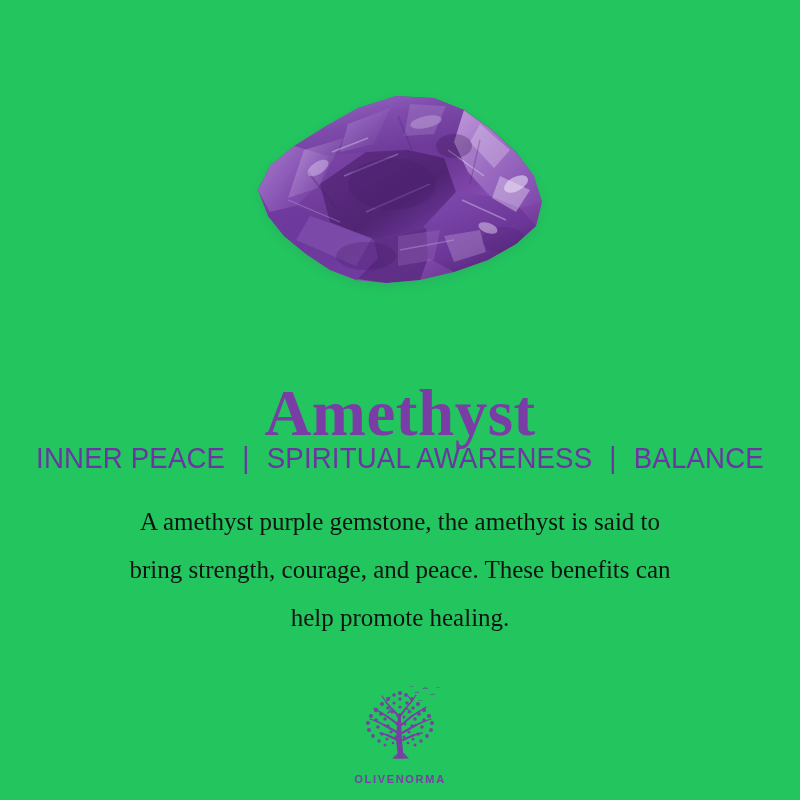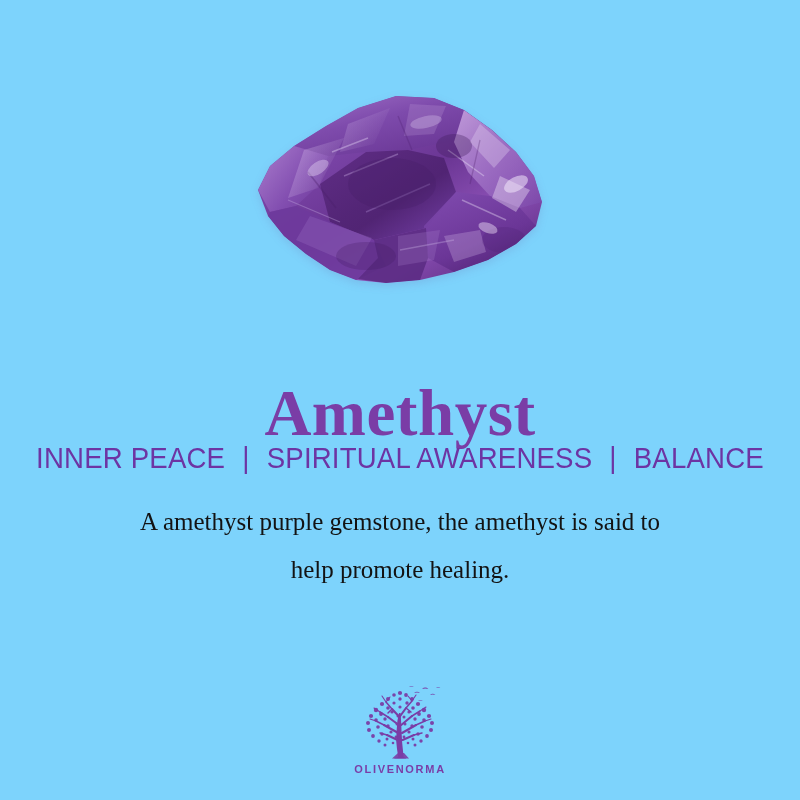--- a/index.html
+++ b/index.html
@@ -11,21 +11,21 @@
     height: 800px;
     background: #ffffff;
     font-family: "Liberation Serif", serif;
     overflow: hidden;
   }
 
   .page {
     position: relative;
     width: 800px;
     height: 800px;
-    background: #7dd3fc;
+    background: #22c55e;
     box-sizing: border-box;
   }
 
   
   .hero {
     position: absolute;
     left: 0;
     top: 0;
     width: 800px;
     height: 320px;
@@ -112,21 +112,21 @@
     display: flex;
     flex-direction: column;
     align-items: center;
   }
   .brand-mark {
     width: 92px;
     height: 78px;
     display: block;
   }
   .brand-name {
-    margin-top: 2px;
+    margin-top: 12px;
     font-family: "Liberation Sans", sans-serif;
     font-size: 11px;
     font-weight: 700;
     letter-spacing: 1.7px;
     color: #7A3DA6;
   }
 </style>
 </head>
 <body>
 
@@ -238,20 +238,21 @@
   <div class="subtitle">
     <span class="kw">INNER PEACE</span>
     <span class="sep">|</span>
     <span class="kw">SPIRITUAL AWARENESS</span>
     <span class="sep">|</span>
     <span class="kw">BALANCE</span>
   </div>
 
   <div class="desc">
     <span class="dline">A amethyst purple gemstone, the amethyst is said to</span>
+    <span class="dline">bring strength, courage, and peace. These benefits can</span>
     <span class="dline">help promote healing.</span>
   </div>
 
   <div class="brand">
     <svg class="brand-mark" viewBox="0 0 92 78" xmlns="http://www.w3.org/2000/svg">
       <g fill="#7A3DA6">
 
         <path d="M44.2,74 L43.0,66 L42.2,58 L42.6,48 L43.4,38 L45.0,30 L46.6,30 L47.2,40 L47.6,50
                  L48.2,60 L49.0,68 L49.6,74 L52.5,75.5 L39.5,75.5 Z"></path>
 

